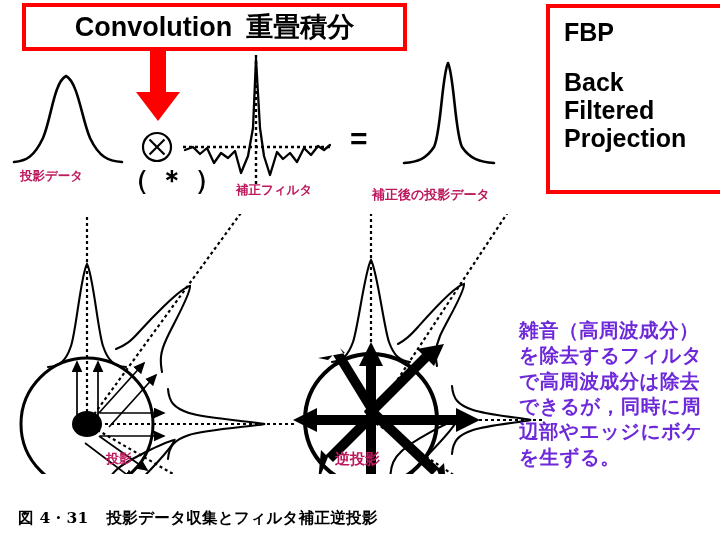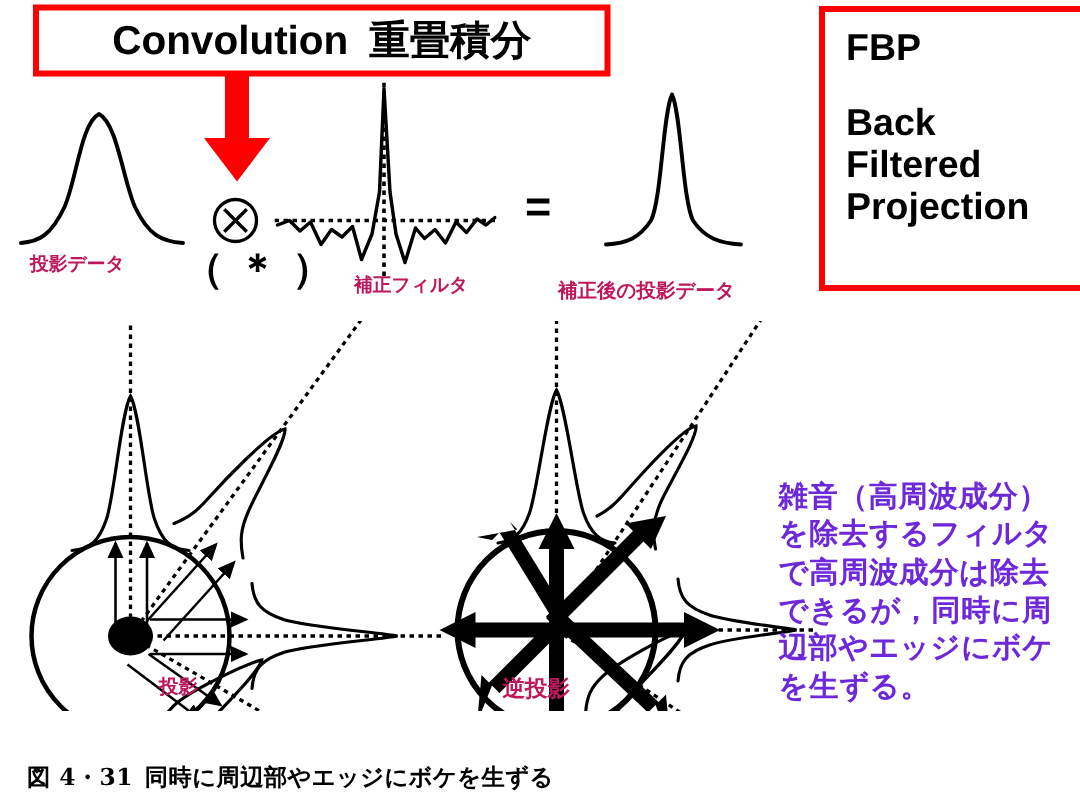--- a/index.html
+++ b/index.html
@@ -134,21 +134,21 @@
     position: absolute;
     left: 18px;
     top: 508px;
     font-family: "DejaVu Serif", serif;
     font-weight: bold;
     font-size: 15.5px;
     color: #000000;
     white-space: nowrap;
     letter-spacing: 0.3px;
   }
-  #figure-caption .capnum { margin-right: 8px; }
+  #figure-caption .capnum { margin-right: 18px; }
 
   svg { display: block; }
 </style>
 </head>
 <body>
 
 <div id="page">
 
   <div class="red-box" id="convolution-box">
     <div id="convolution-title">
@@ -273,16 +273,16 @@
 
     <path d="M118,264 C116,253 117,246 123,237 C130,226 160,198 169,194 C169,203 148,236 142,248 C136,260 135,268 137,278" fill="none" stroke="#000000" stroke-width="2.1" stroke-linecap="round" transform="translate(-6,4) rotate(14 140 238)"></path>
   </svg>
 
   <div class="jp-label" id="label-projection">投影</div>
   <div class="jp-label" id="label-backprojection">逆投影</div>
 
   <div id="right-note">雑音（高周波成分）を除去するフィルタで高周波成分は除去できるが，同時に周辺部やエッジにボケを生ずる。</div>
 
   <div id="figure-caption">
-    <span class="capnum">図 4・31</span><span>同時に周辺部やエッジにボケを生ずる</span>
+    <span class="capnum">図 4・31</span><span>投影データ収集とフィルタ補正逆投影</span>
   </div>
 
 </div>
 
 </body></html>

